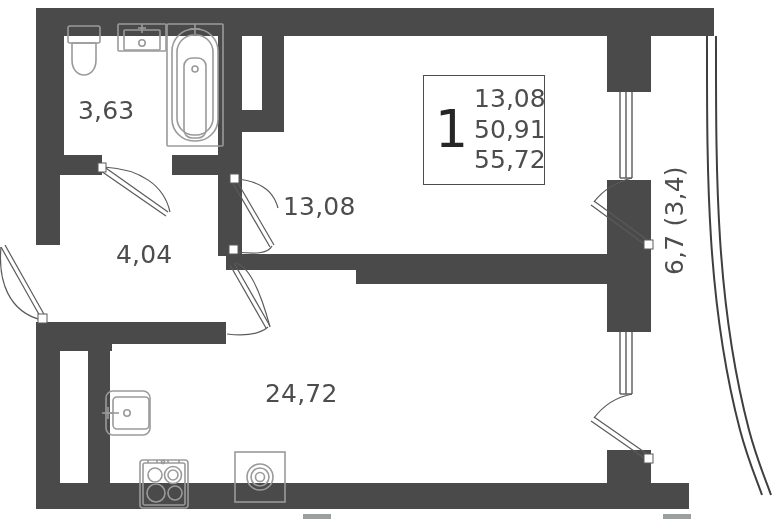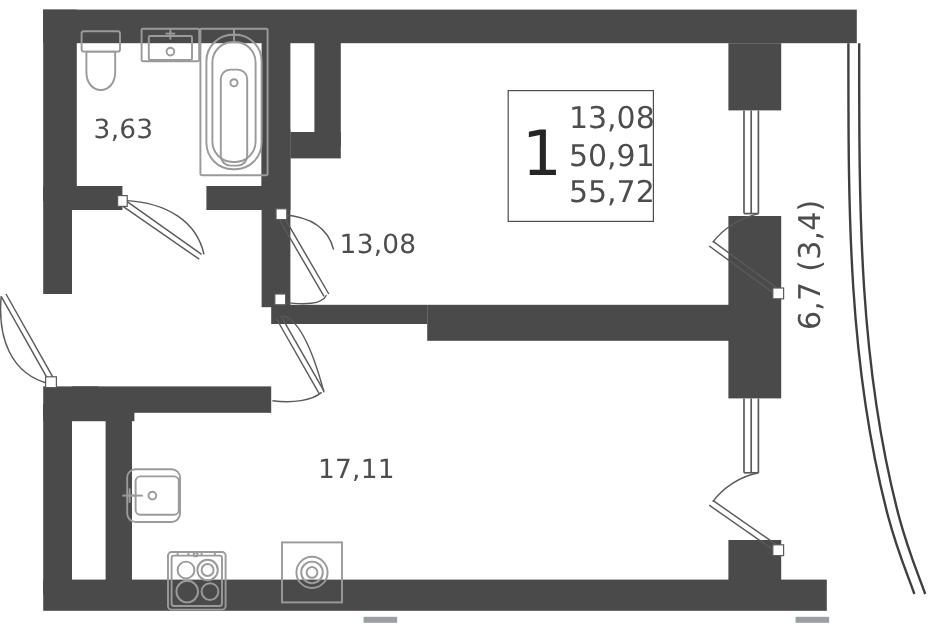--- a/index.html
+++ b/index.html
@@ -21,21 +21,21 @@
   }
   #plan-svg {
     position: absolute;
     left: 0;
     top: 0;
   }
   .area-label {
     position: absolute;
     color: #4d4d4d;
     font-family: "DejaVu Sans", sans-serif;
-    font-size: 22px;
+    font-size: 25px;
     font-weight: 400;
     letter-spacing: 0.2px;
     white-space: nowrap;
     user-select: none;
   }
   #label-bath   { left: 78px;  top: 96px; }
   #label-hall   { left: 116px; top: 240px; }
   #label-room   { left: 283px; top: 192px; }
   #label-kitchen{ left: 265px; top: 379px; }
   #label-balcony {
@@ -263,24 +263,25 @@
 
     <g fill="#9aa0a0">
       <rect x="303" y="514" width="28" height="5"></rect>
       <rect x="663" y="514" width="28" height="5"></rect>
     </g>
 
   </svg>
 
   <div class="area-label" id="label-bath">3,63</div>
 
+  <div class="area-label" id="label-hall">4,04</div>
 
   <div class="area-label" id="label-room">13,08</div>
 
-  <div class="area-label" id="label-kitchen">17,11</div>
+  <div class="area-label" id="label-kitchen">24,72</div>
 
   <div class="area-label" id="label-balcony">6,7 (3,4)</div>
 
   <div id="info-box">
     <div id="info-rooms">1</div>
     <div id="info-figures">
       <span>13,08</span>
       <span>50,91</span>
       <span>55,72</span>
     </div>

